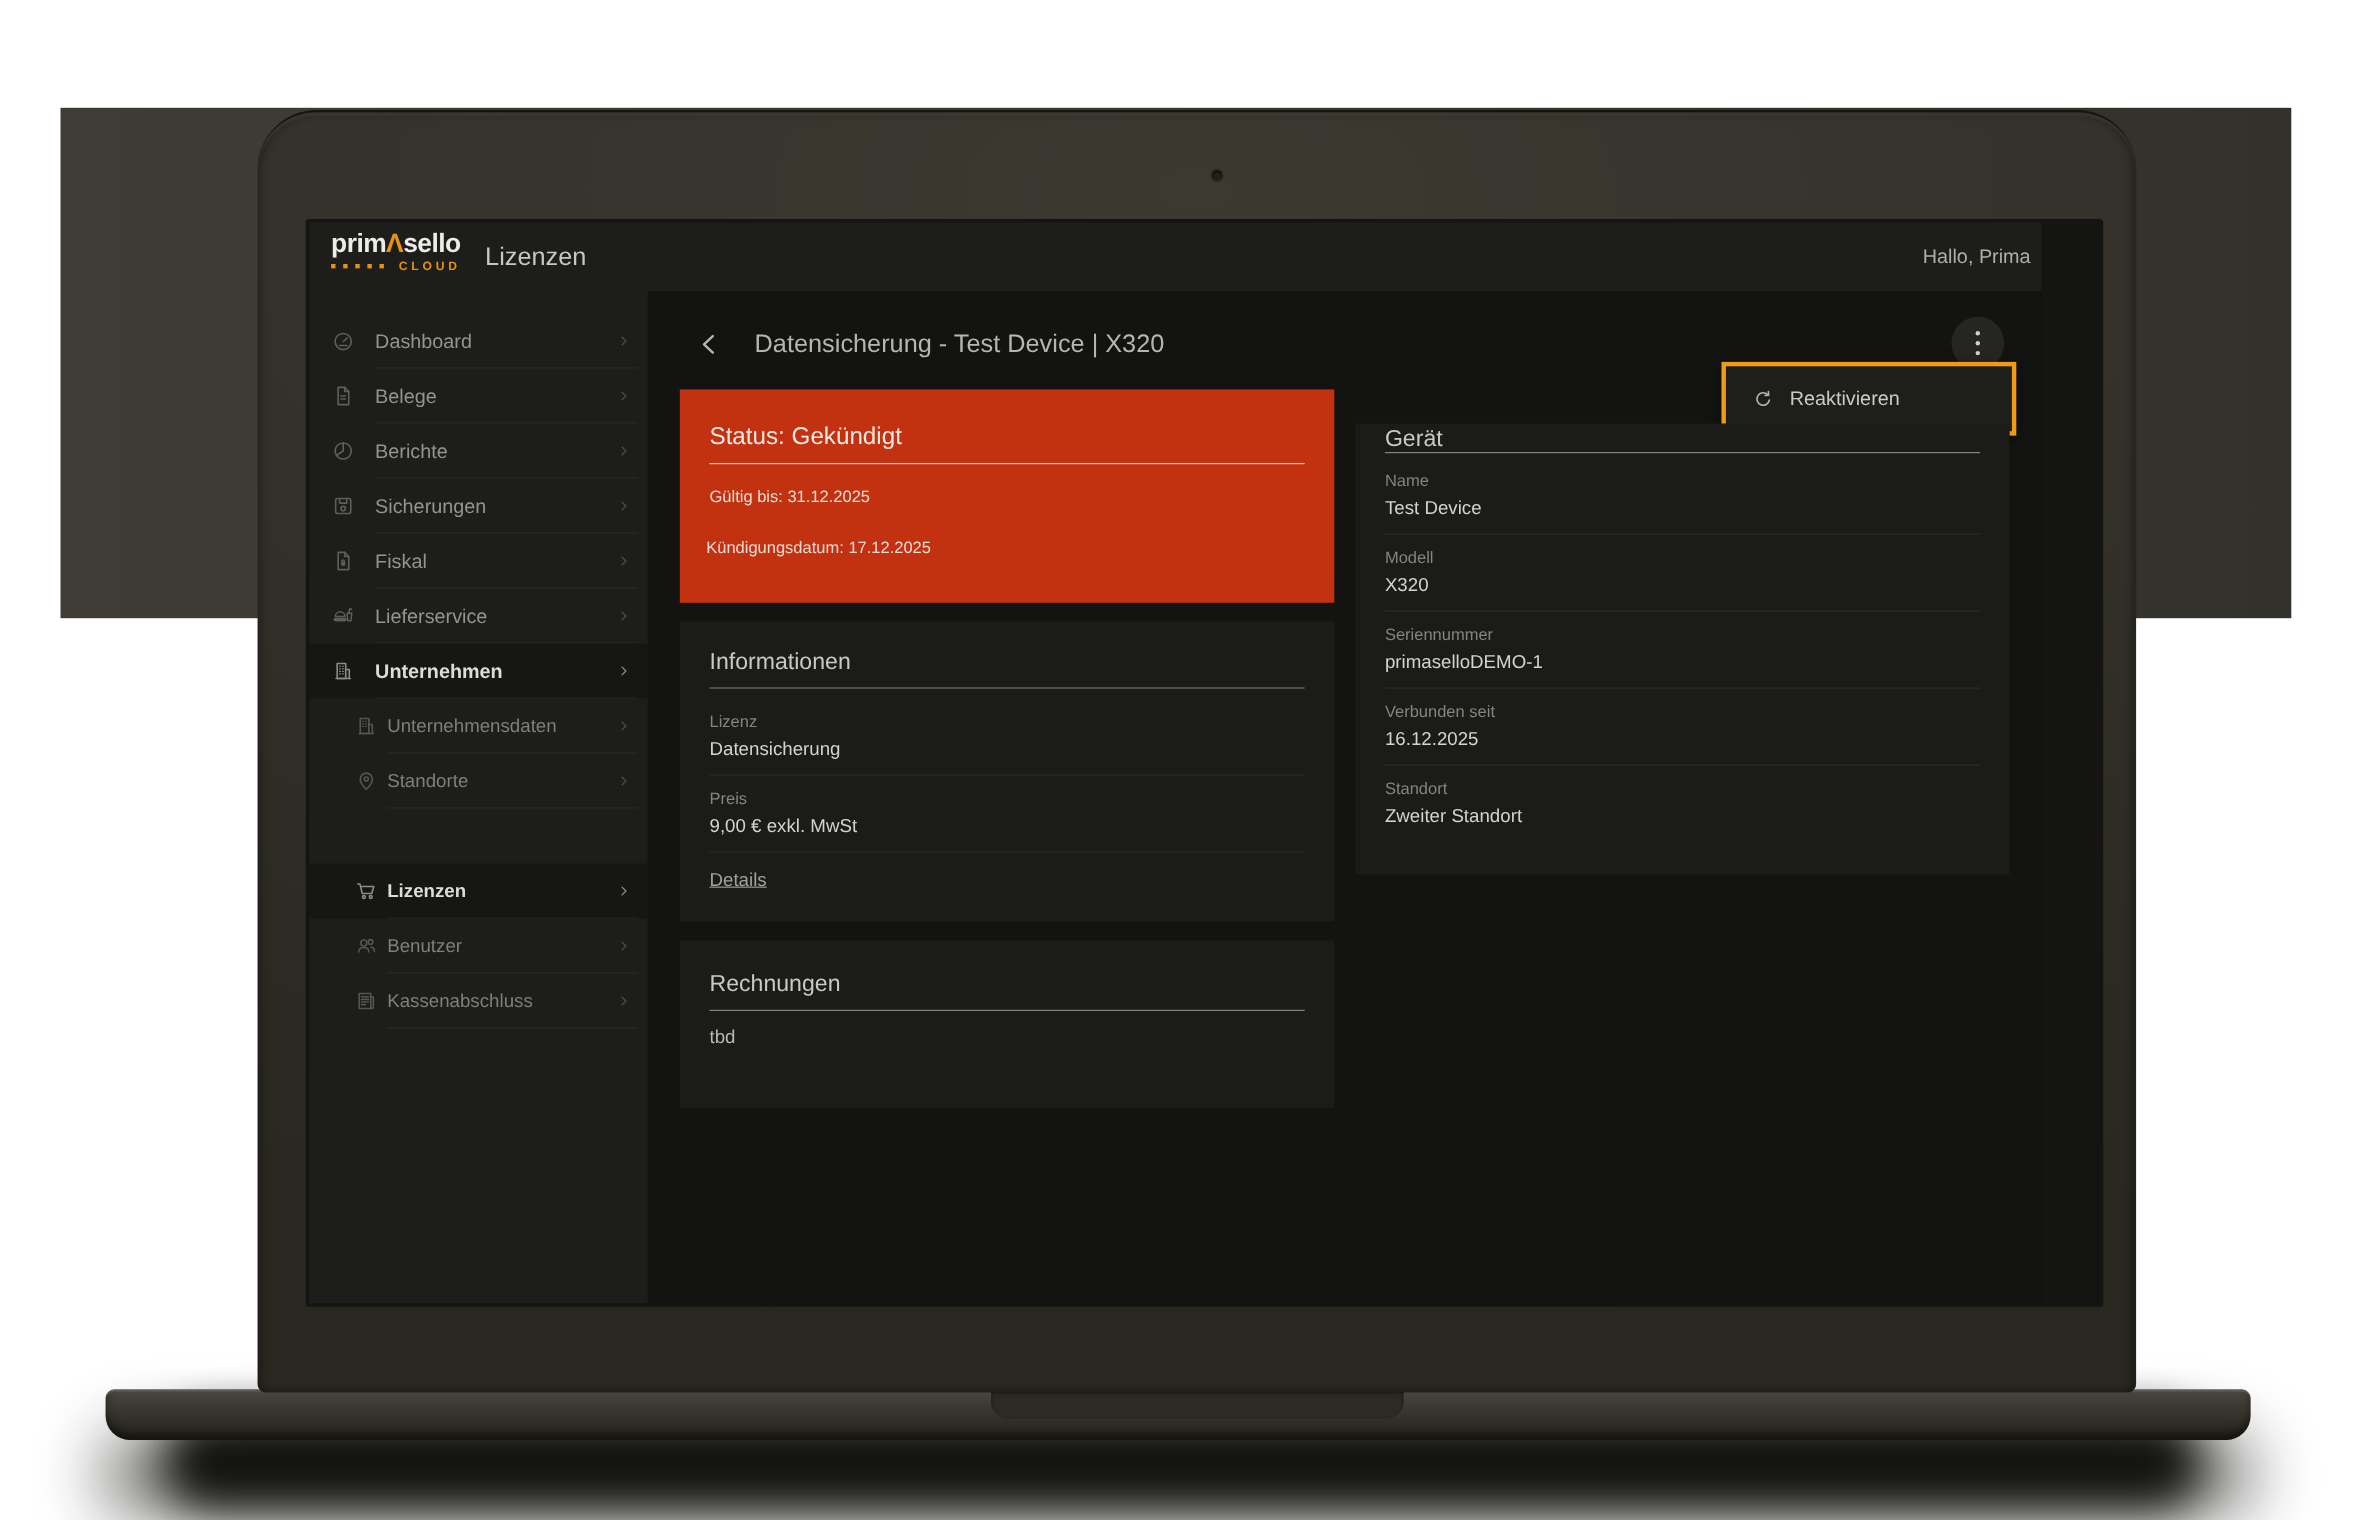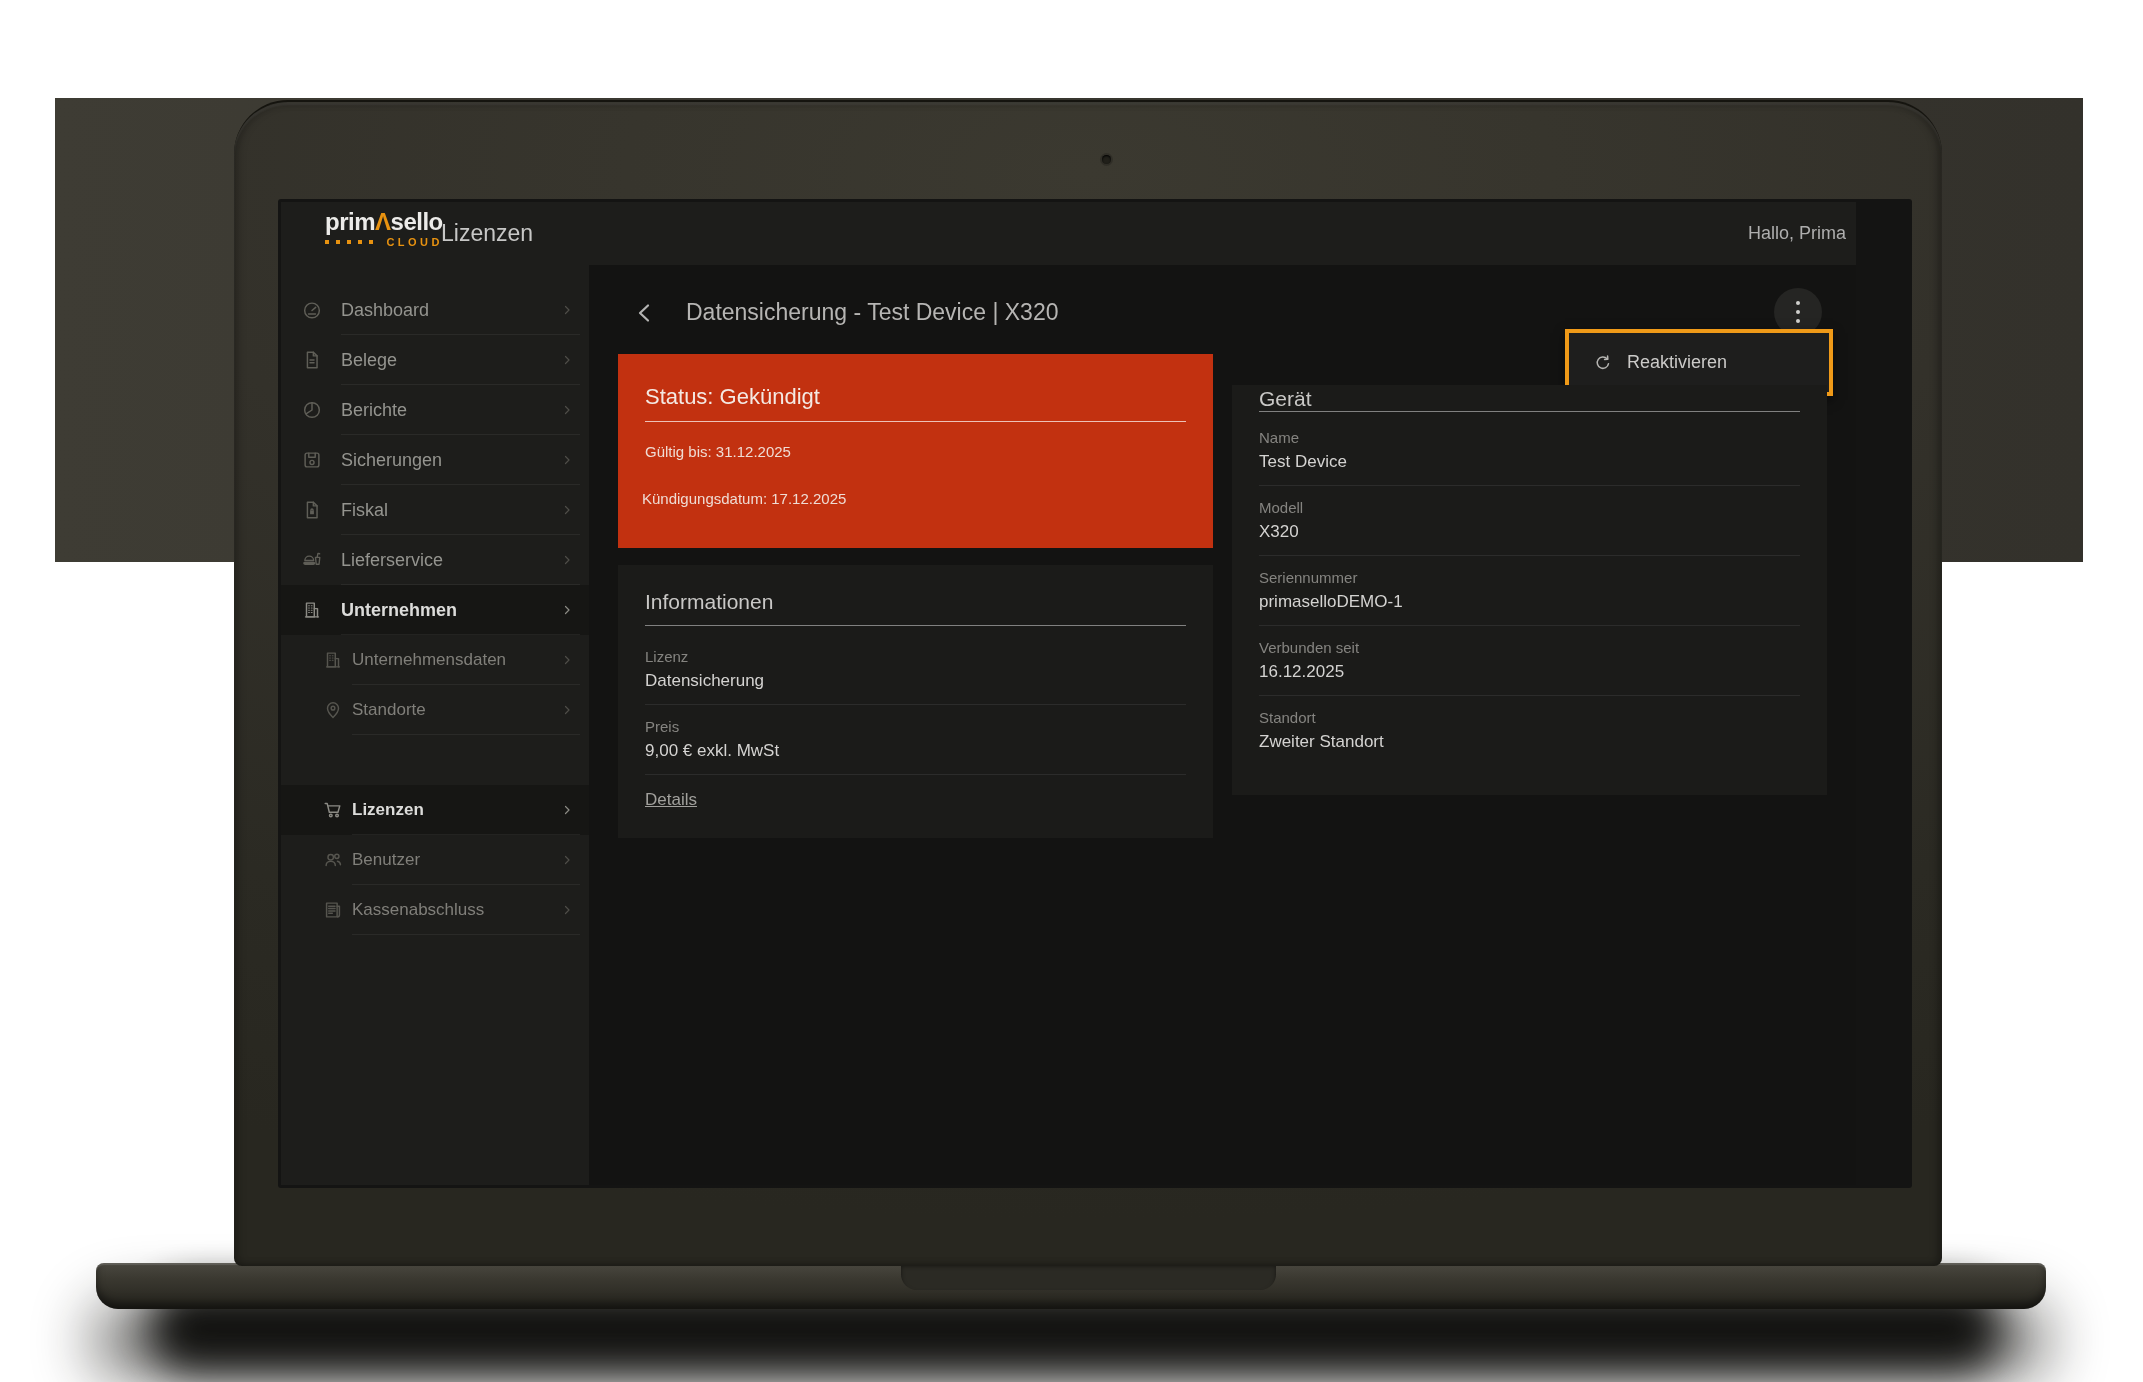--- a/index.html
+++ b/index.html
@@ -25,21 +25,21 @@
        background:radial-gradient(120% 90% at 50% 6%, #3b3930 0%, #33312a 45%, #2b2a23 78%, #282720 100%);
        border-radius:54px 54px 8px 8px;border-top:2px solid #15140f;
        box-shadow:inset 0 3px 2px rgba(255,255,255,.07), inset 4px 0 8px rgba(0,0,0,.25), inset -4px 0 8px rgba(0,0,0,.3);}
   .camera{position:absolute;left:868px;top:53px;width:9px;height:9px;border-radius:50%;
           background:#21201a;box-shadow:inset 0 1px 2px #000, 0 0 0 2px rgba(0,0,0,.18);}
   .glass{position:absolute;left:44px;top:97px;width:1634px;height:989px;background:#141413;border-radius:3px;}
   
   .app{position:absolute;left:3px;top:3px;width:1575px;height:983px;background:#131312;overflow:hidden;
        color:#c9c8c6;}
   .appbar{position:absolute;left:0;top:0;width:1575px;height:63px;background:#1d1d1b;}
-  .logo{position:absolute;left:20px;top:7px;width:118px;margin-left:24px;}
+  .logo{position:absolute;left:20px;top:7px;width:118px;}
   .logo-main{font-size:24px;font-weight:bold;color:#ecebe9;letter-spacing:-.5px;line-height:26px;}
   .logo-main .accent{color:#e89210;}
   .logo-sub{display:flex;align-items:center;justify-content:space-between;margin-top:1px;}
   .logo-dots{display:flex;gap:7px;}
   .logo-dots i{width:4px;height:4px;background:#e89210;display:block;}
   .logo-cloud{font-size:11px;letter-spacing:3.5px;color:#e89210;font-weight:bold;}
   .app-title{position:absolute;left:160px;top:0;height:63px;display:flex;align-items:center;
              font-size:23px;color:#c7c7c6;}
   .greeting{position:absolute;right:10px;top:0;height:63px;display:flex;align-items:center;
             font-size:18px;color:#aeaeae;}
@@ -374,20 +374,24 @@
             <div class="ctitle">Informationen</div>
             <div class="flabel" style="margin-top:22px">Lizenz</div>
             <div class="fvalue">Datensicherung</div>
             <div class="fdiv"></div>
             <div class="flabel" style="margin-top:13px">Preis</div>
             <div class="fvalue">9,00 € exkl. MwSt</div>
             <div class="fdiv"></div>
             <span class="details-link">Details</span>
           </div>
 
+          <div class="card card-rech">
+            <div class="ctitle" style="margin-top:28px">Rechnungen</div>
+            <div class="tbd">tbd</div>
+          </div>
 
           <div class="card card-device">
             <div class="ctitle">Gerät</div>
             <div class="flabel">Name</div>
             <div class="fvalue">Test Device</div>
             <div class="fdiv"></div>
             <div class="flabel" style="margin-top:13px">Modell</div>
             <div class="fvalue">X320</div>
             <div class="fdiv"></div>
             <div class="flabel" style="margin-top:13px">Seriennummer</div>

